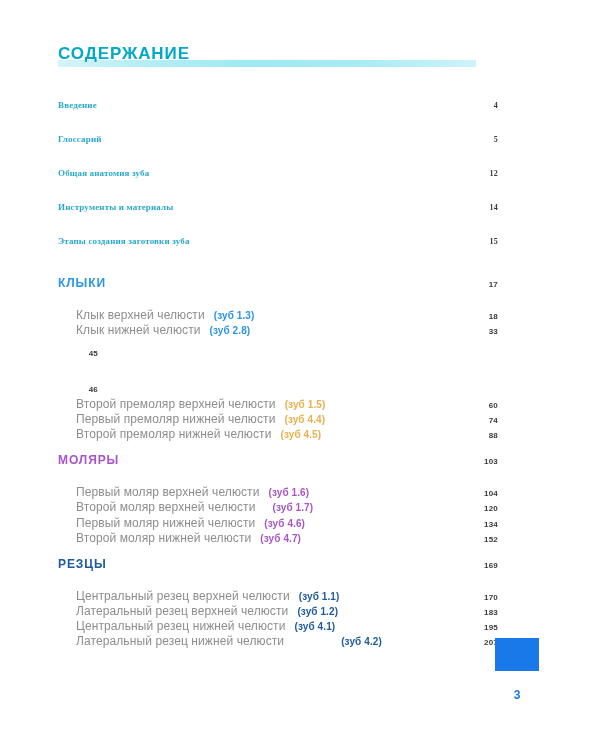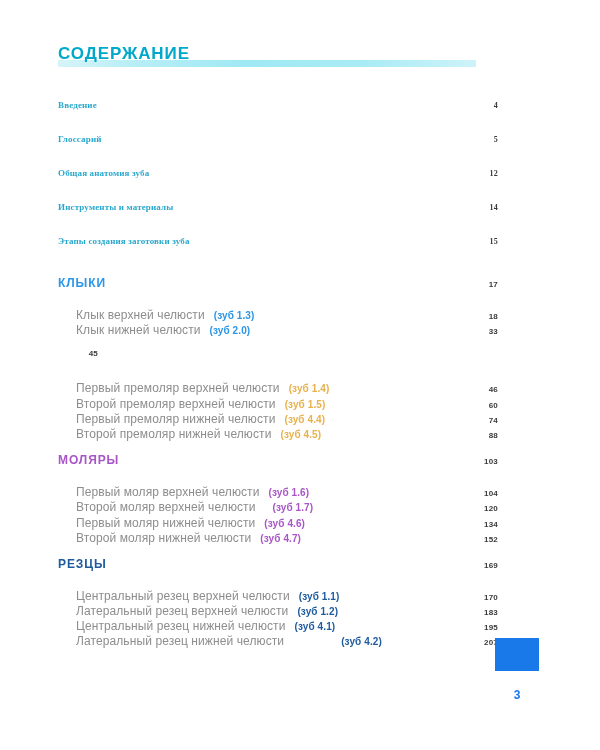--- a/index.html
+++ b/index.html
@@ -204,35 +204,31 @@
         <div class="row subitem">
           <div class="labels">
             <span class="sub-title">Клык верхней челюсти</span>
             <span class="sub-code" style="color: rgb(43, 149, 232);">(зуб 1.3)</span>
           </div>
           <div class="pagenum">18</div>
         </div>
         <div class="row subitem">
           <div class="labels">
             <span class="sub-title">Клык нижней челюсти</span>
-            <span class="sub-code" style="color: rgb(43, 149, 232);">(зуб 2.0)</span>
+            <span class="sub-code" style="color: rgb(43, 149, 232);">(зуб 2.8)</span>
           </div>
           <div class="pagenum">33</div>
         </div>
         <div class="group-spacer"></div>
       </div>
       <div class="group">
         <div class="row group-head">
           <div class="pagenum">45</div>
         </div>
         <div class="row subitem">
-          <div class="labels">
-            <span class="sub-title">Первый премоляр верхней челюсти</span>
-            <span class="sub-code" style="color: rgb(232, 177, 76);">(зуб 1.4)</span>
-          </div>
           <div class="pagenum">46</div>
         </div>
         <div class="row subitem">
           <div class="labels">
             <span class="sub-title">Второй премоляр верхней челюсти</span>
             <span class="sub-code" style="color: rgb(232, 177, 76);">(зуб 1.5)</span>
           </div>
           <div class="pagenum">60</div>
         </div>
         <div class="row subitem">

